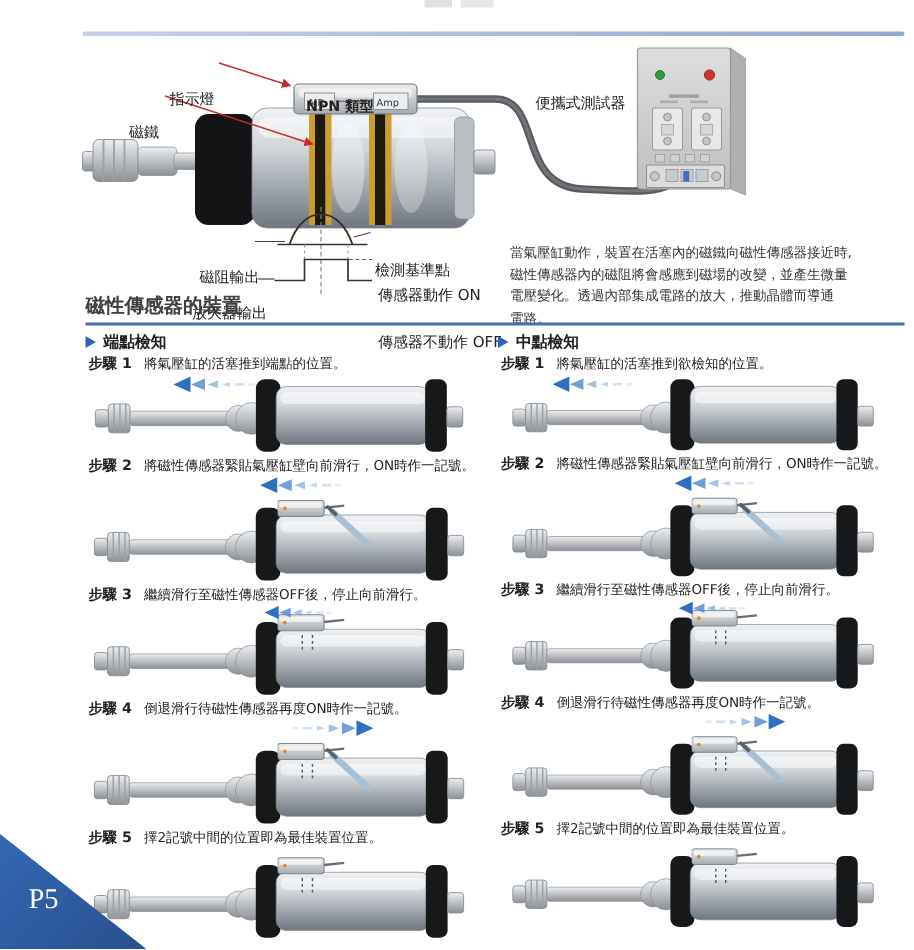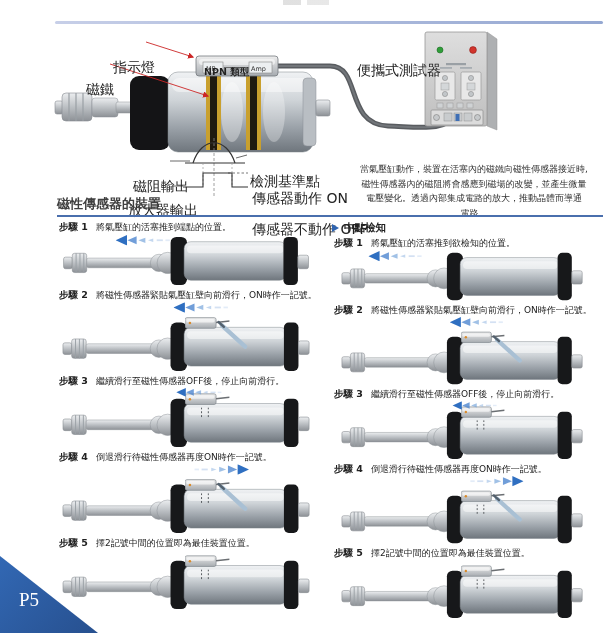--- a/index.html
+++ b/index.html
@@ -5,24 +5,24 @@
   html,body{margin:0;padding:0;background:#fff;}
   .page{position:relative;width:609px;height:633px;background:#fff;overflow:hidden;
         font-family:"DejaVu Sans","Liberation Sans",sans-serif;color:#222;}
   .page-title{position:absolute;left:57px;top:3px;font-size:15px;font-weight:bold;color:#111;white-space:nowrap;}
   .title-rule{position:absolute;left:55px;top:21px;width:548px;height:3px;
               background:linear-gradient(90deg,#c7cfe8,#95a8d2);border-radius:2px;}
   .remnant{position:absolute;left:283px;top:0;width:46px;height:5px;
            background:linear-gradient(90deg,#d9d9d9 0 18px,transparent 18px 24px,#e2e2e2 24px 100%);opacity:.8;}
   .diagram{position:absolute;left:0;top:26px;width:609px;height:176px;}
   .diagram svg.scene{position:absolute;left:0;top:0;}
-  .lbl{position:absolute;font-size:14px;color:#222;white-space:nowrap;line-height:10px;}
+  .lbl{position:absolute;font-size:10px;color:#222;white-space:nowrap;line-height:10px;}
   .lbl.bold{font-weight:bold;font-size:9.5px;}
   .desc{position:absolute;left:340px;top:136px;width:268px;font-size:9px;line-height:14.5px;
-        color:#333;white-space:pre-line;text-align:center;}
+        color:#333;white-space:pre-line;}
   .section-title{position:absolute;left:57px;top:195px;font-size:13px;font-weight:bold;color:#404040;}
   .section-rule{position:absolute;left:57px;top:215px;width:546px;height:2px;background:#4a6fad;}
   .col{position:absolute;top:220px;width:274px;}
   .col-left{left:57px;}
   .col-right{left:332px;}
   .col-header{display:flex;align-items:center;height:15px;margin-bottom:2px;font-size:10.5px;font-weight:600;color:#222;}
   .tri{width:0;height:0;border-left:7px solid #2f64b0;border-top:4.5px solid transparent;
        border-bottom:4.5px solid transparent;display:inline-block;margin-right:5px;}
   .step-row{display:flex;align-items:center;gap:8px;font-size:9px;line-height:12px;margin:1px 0 0 2px;white-space:nowrap;}
   .step-num{font-weight:bold;font-size:9.5px;}
@@ -207,20 +207,24 @@
     <div class="desc">當氣壓缸動作，裝置在活塞內的磁鐵向磁性傳感器接近時,
 磁性傳感器內的磁阻將會感應到磁場的改變，並產生微量
 電壓變化。透過內部集成電路的放大，推動晶體而導通
 電路。</div>
   </div>
 
   <div class="section-title">磁性傳感器的裝置</div>
   <div class="section-rule"></div>
 
   <div class="col col-left">
+    <div class="col-header">
+      <span class="tri"></span>
+      <span>端點檢知</span>
+    </div>
 
     <div class="step-row">
       <span class="step-num">步驟 1</span>
       <span>將氣壓缸的活塞推到端點的位置。</span>
     </div>
     <svg class="ill" width="252" height="54" viewBox="0 0 260 56">
       <use href="#cyl" x="0" y="0" width="260" height="56"></use>
       <use href="#arrL" x="56" y="1" width="58" height="11"></use>
     </svg>
 

